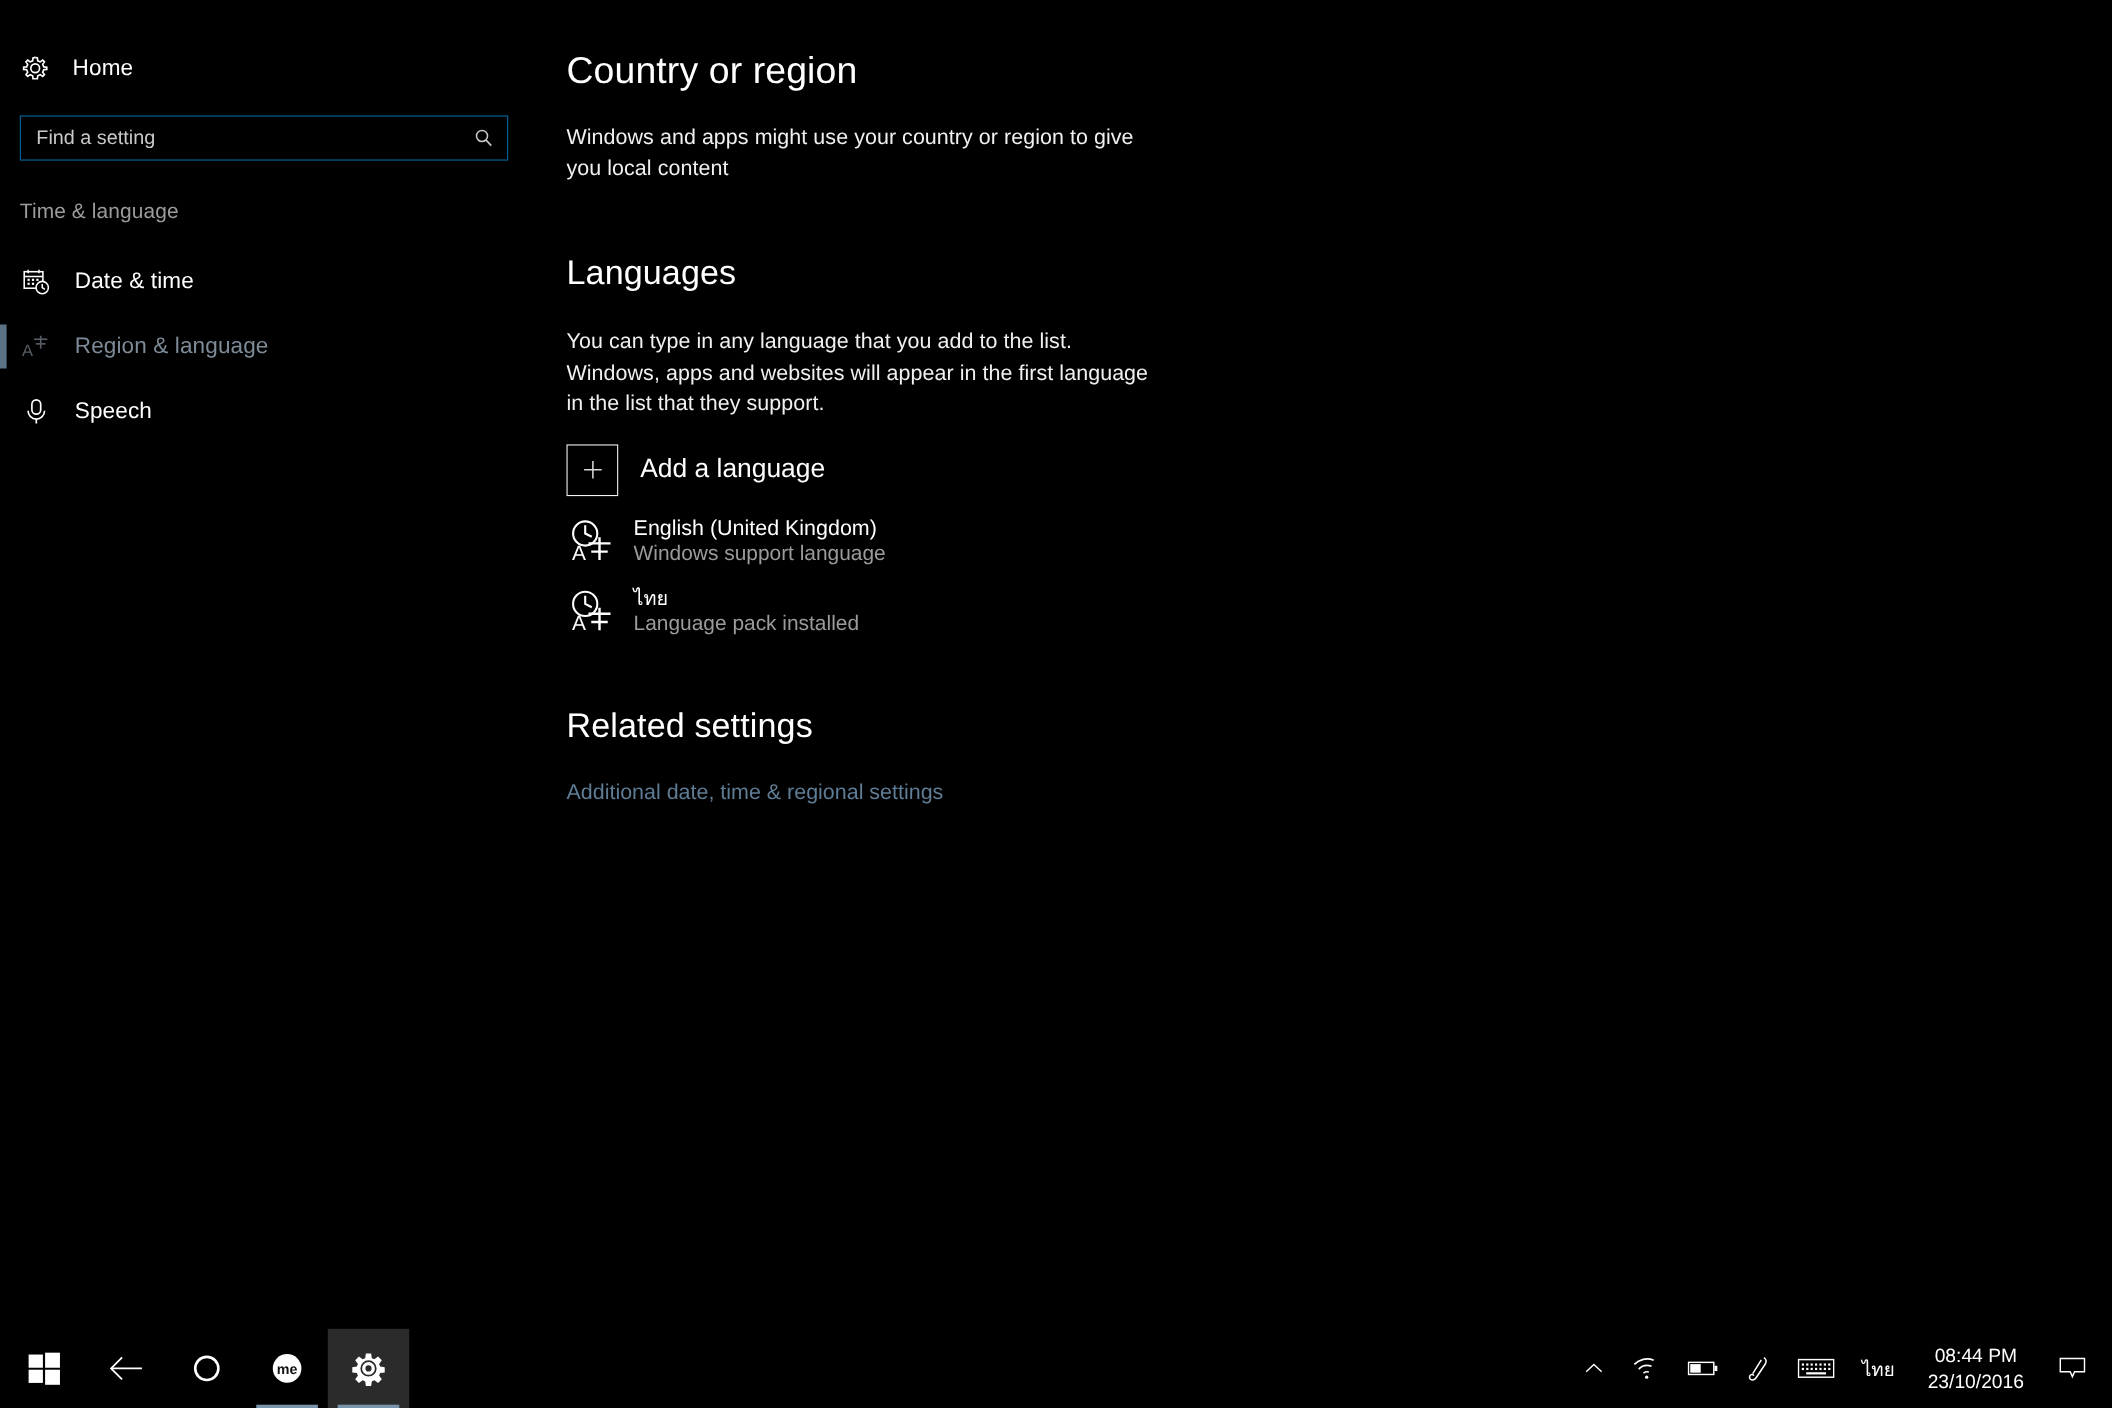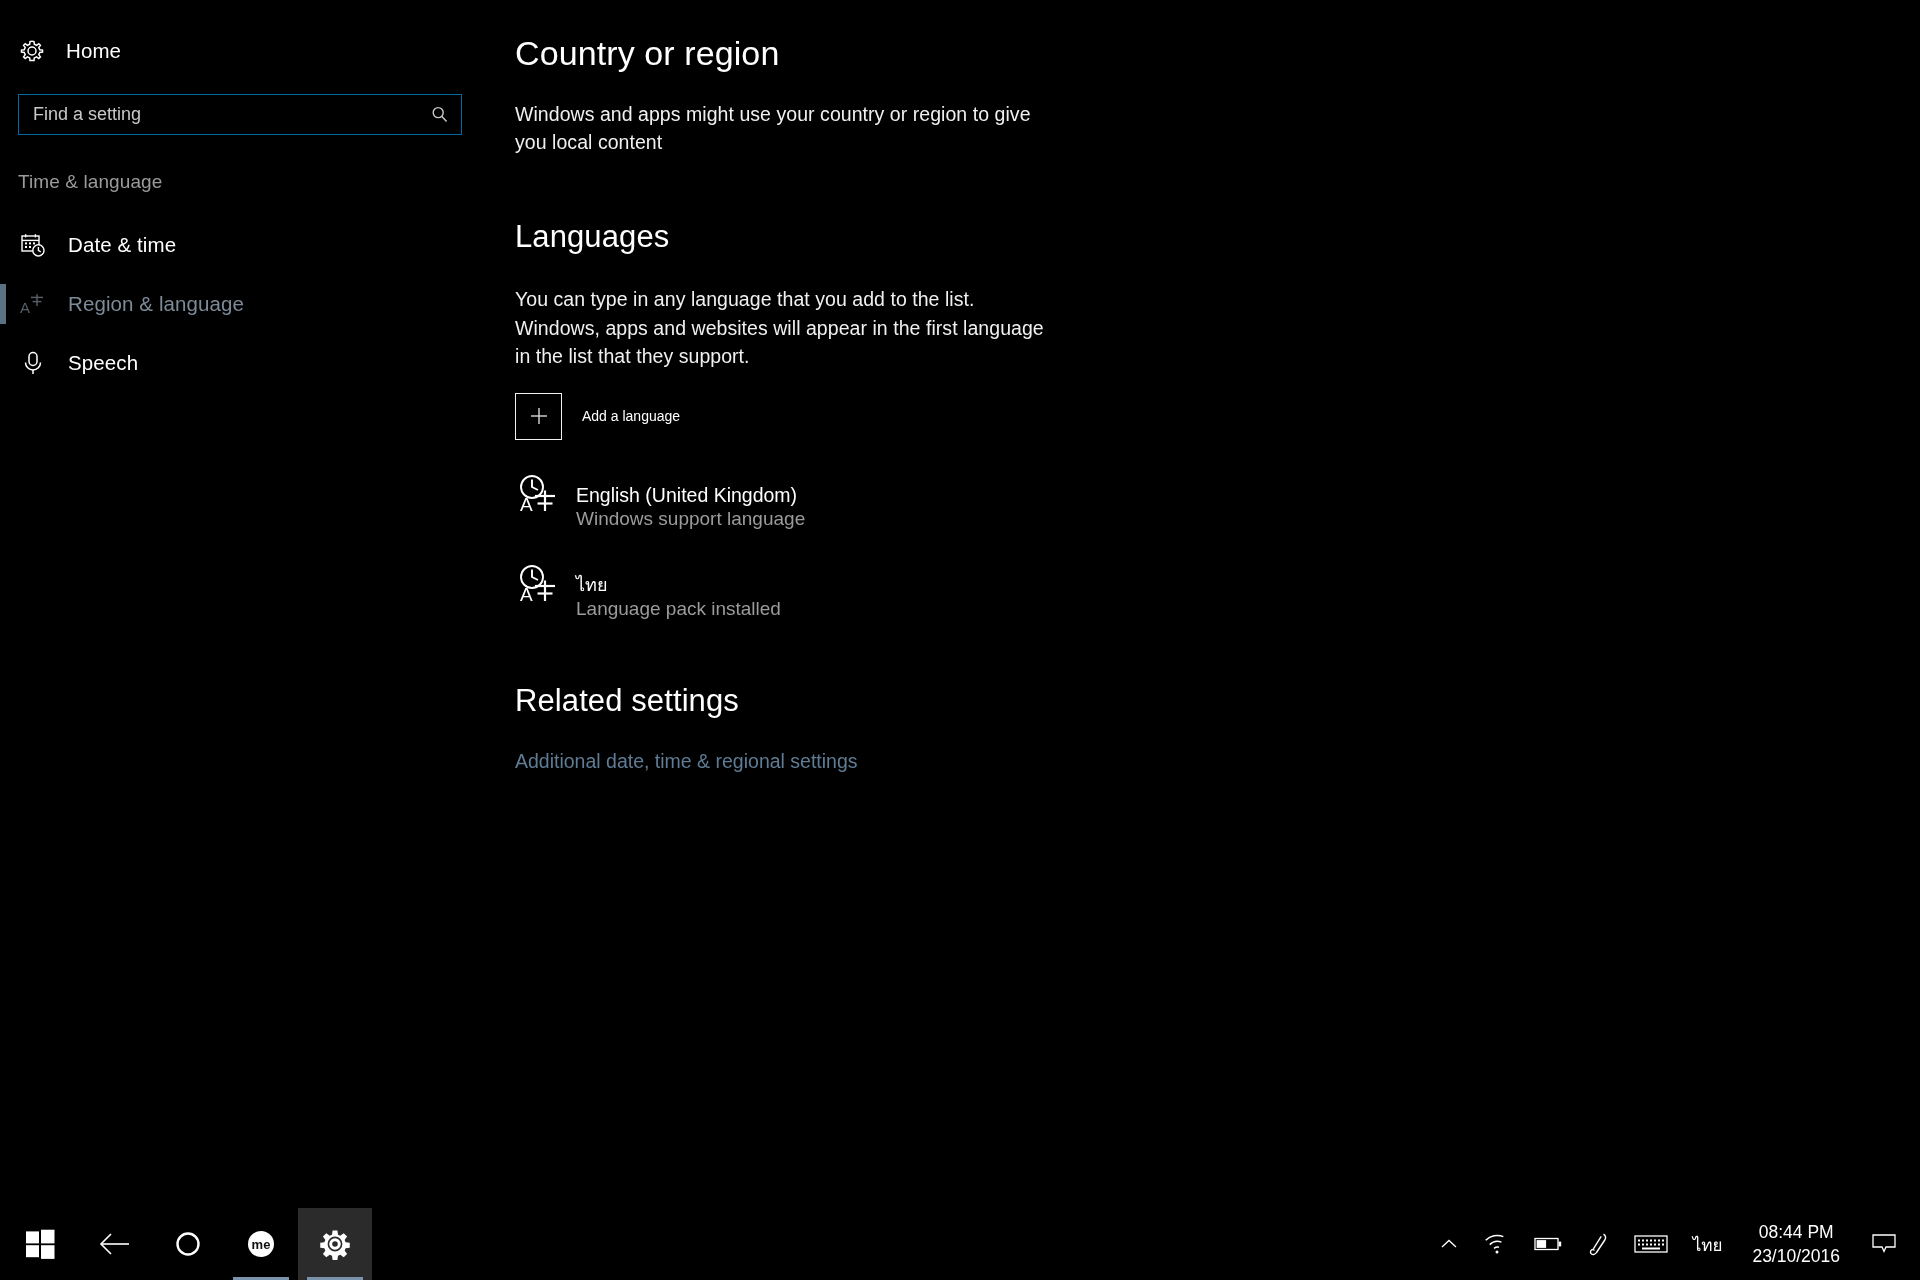--- a/index.html
+++ b/index.html
@@ -7,21 +7,21 @@
     width:1920px; height:1280px;
     background:#000000;
     font-family:"Liberation Sans", sans-serif;
     color:#ffffff;
     overflow:hidden;
   }
   #app { position:relative; width:1920px; height:1280px; }
 
   
   .settings-body {
-    position:absolute; left:0; top:6px;
+    position:absolute; left:0; top:17px;
     width:1680px; height:1208px;
     background:#000000;
     display:flex;
   }
 
   
   .sidebar {
     width:480px; flex:0 0 480px;
     padding-top:22px;
     background:#000000;
@@ -111,28 +111,28 @@
   .lang-list { margin-top:21px; }
   .add-lang-row {
     display:flex; align-items:center; gap:20px;
     height:50px; cursor:default;
   }
   .add-box {
     width:47px; height:47px; border:1.5px solid #f2f2f2;
     display:flex; align-items:center; justify-content:center;
     flex:0 0 47px;
   }
-  .add-lang-label { font-size:14px; color:#ffffff; }
+  .add-lang-label { font-size:24px; color:#ffffff; }
 
   .lang-row {
     display:flex; align-items:center; gap:14px;
     margin-top:16px; cursor:default;
   }
   .lang-icon { width:47px; height:47px; flex:0 0 47px; display:block; }
-  .lang-text { display:flex; flex-direction:column; justify-content:flex-start;margin-top:26px; }
+  .lang-text { display:flex; flex-direction:column; justify-content:flex-start; }
   .lang-name { font-size:19.5px; color:#ffffff; line-height:1.25; }
   .lang-name.thai { font-size:18px; }
   .lang-status { font-size:19px; color:#9b9b9b; line-height:1.3; }
 
   .related-link {
     font-size:19.5px; color:#5f7c95; cursor:default; display:inline-block;
   }
 
   
   .taskbar {

